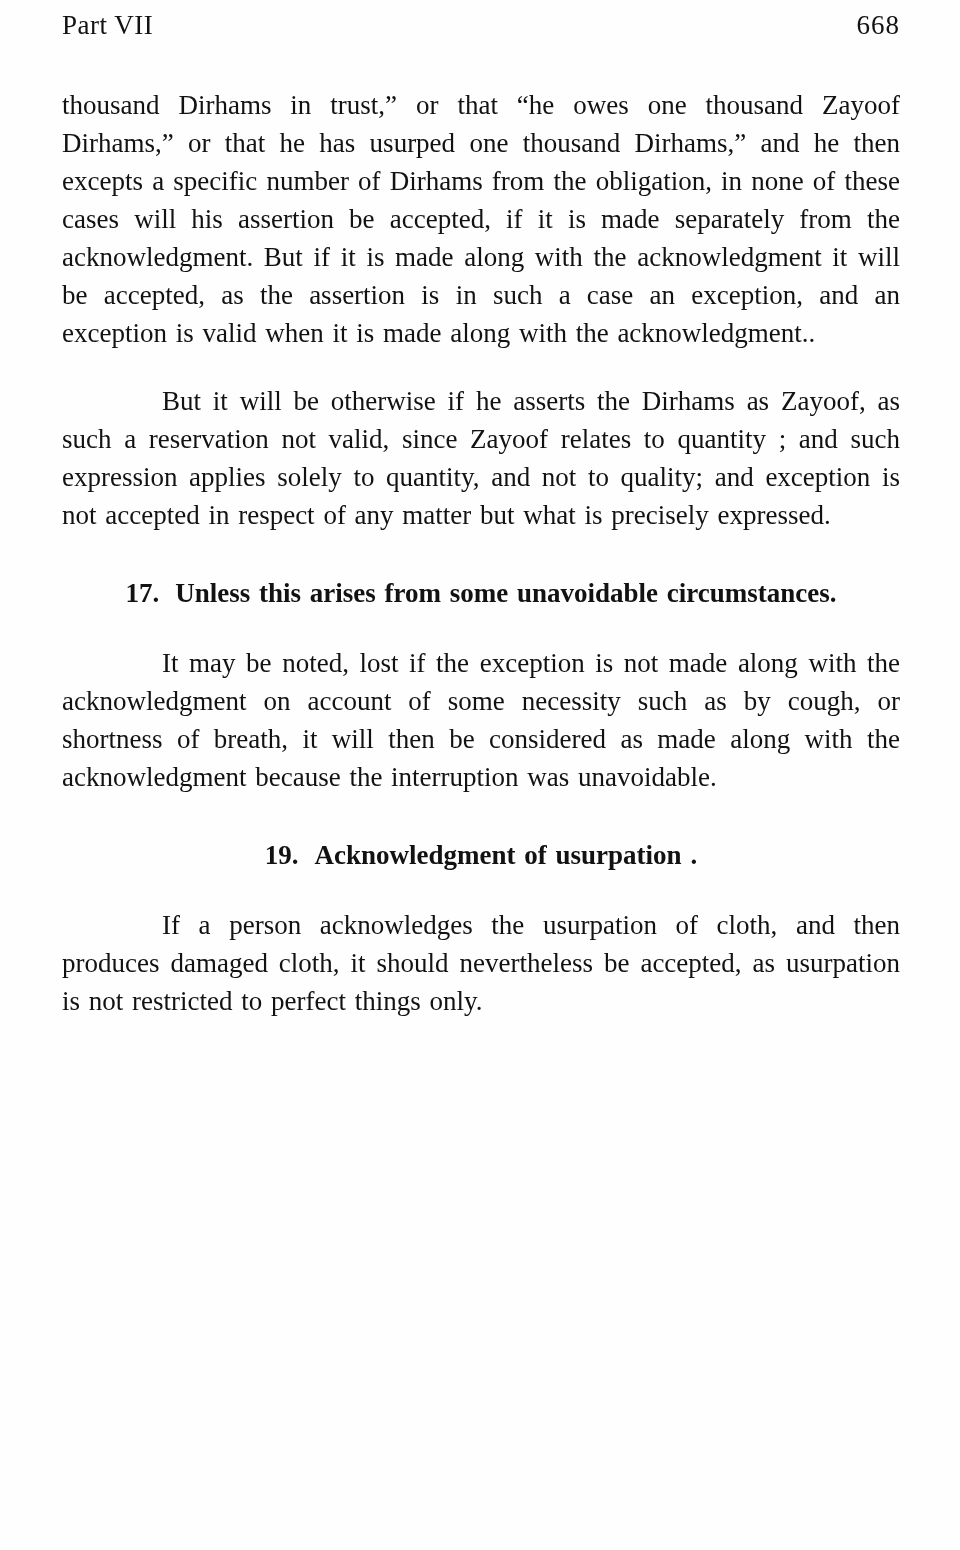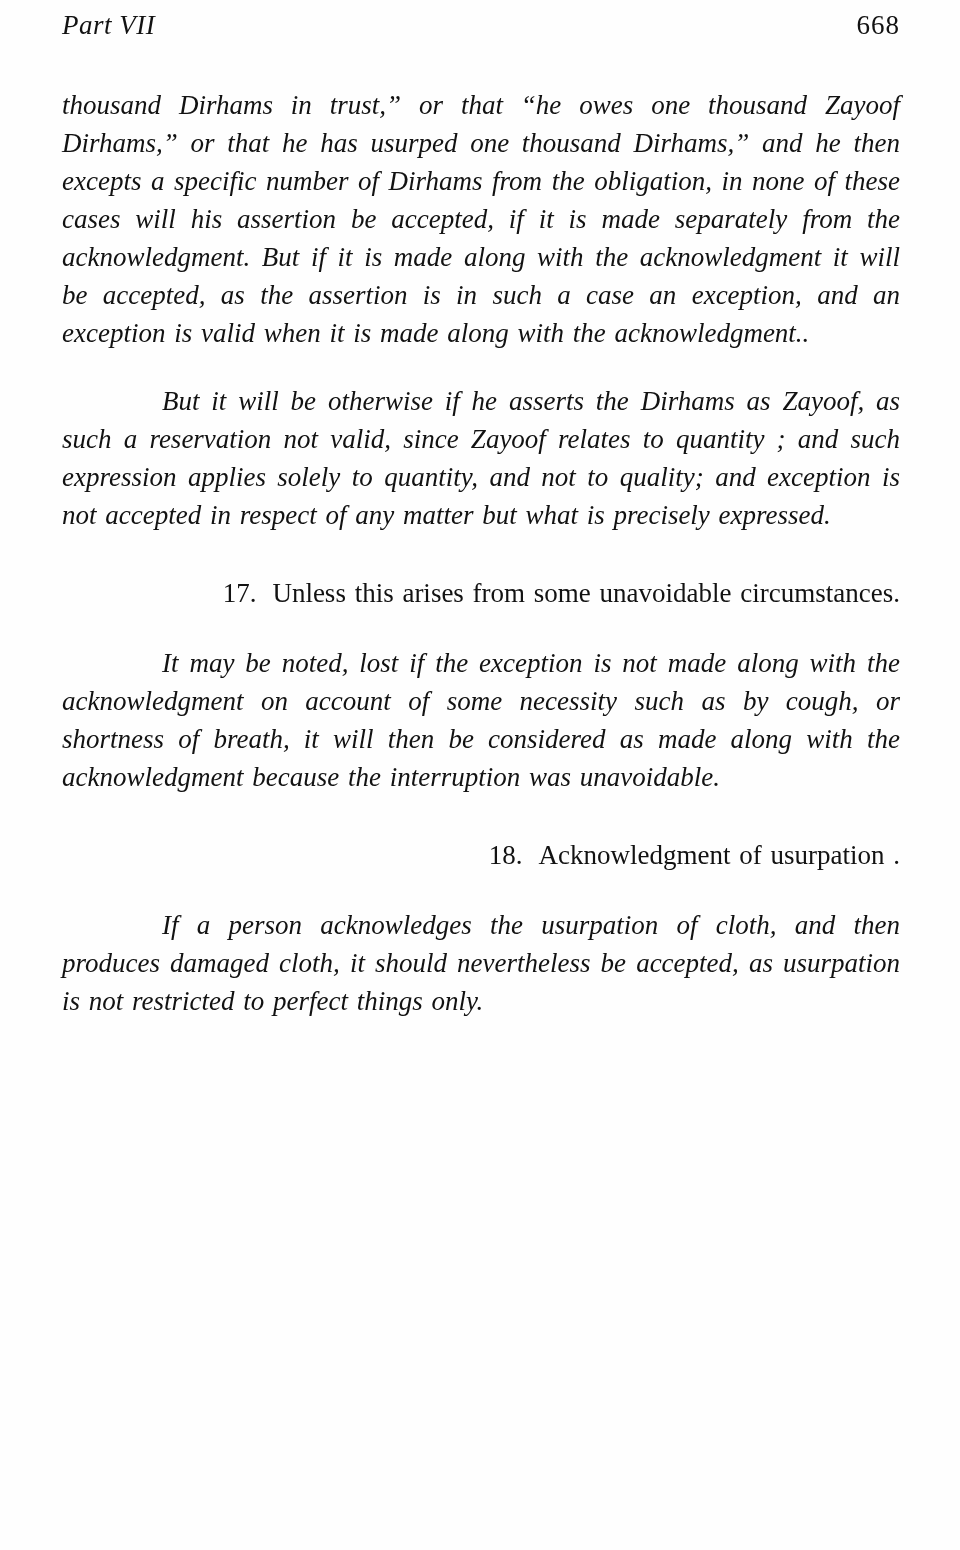--- a/index.html
+++ b/index.html
@@ -22,47 +22,45 @@
   .page-header {
     display: flex;
     justify-content: space-between;
     align-items: baseline;
     font-size: 27px;
     line-height: 34px;
     margin-bottom: 44px;
   }
   .page-header .part {
     letter-spacing: 0.5px;
-    font-style: italic;
   }
   .page-header .title {
     font-style: italic;
     letter-spacing: 0.3px;
   }
   .page-header .pagenum {
     letter-spacing: 1px;
   }
   .page-body {
     font-size: 27px;
     line-height: 38px;
     text-align: justify;
     word-spacing: 2px;
   }
   .para {
     margin: 2px 0 30px 0;
-    font-style: italic;
   }
   .indent-lg { text-indent: 100px; }
   .indent-md { text-indent: 73px; }
   .section-heading {
     font-size: 27px;
     line-height: 38px;
-    font-weight: normal;
+    font-weight: bold;
     margin: 40px 0 32px 0;
-    text-align: right;
+    text-align: center;
   }
   .section-heading .sec-num {
     padding-right: 16px;
   }
 </style>
 </head>
 <body>
 
 <div class="page">
 
@@ -74,21 +72,21 @@
   <main class="page-body">
 
     <p class="para">thousand Dirhams in trust,” or that “he owes one thousand Zayoof Dirhams,” or that he has usurped one thousand Dirhams,” and he then excepts a specific number of Dirhams from the obligation, in none of these cases will his assertion be accepted, if it is made separately from the acknowledgment. But if it is made along with the acknowledgment it will be accepted, as the assertion is in such a case an exception, and an exception is valid when it is made along with the acknowledgment..</p>
 
     <p class="para indent-lg">But it will be otherwise if he asserts the Dirhams as Zayoof, as such a reservation not valid, since Zayoof relates to quantity ; and such expression applies solely to quantity, and not to quality; and exception is not accepted in respect of any matter but what is precisely expressed.</p>
 
     <h2 class="section-heading"><span class="sec-num">17.</span><span class="sec-title">Unless this arises from some unavoidable circumstances.</span></h2>
 
     <p class="para indent-lg">It may be noted, lost if the exception is not made along with the acknowledgment on account of some necessity such as by cough, or shortness of breath, it will then be considered as made along with the acknowledgment because the interruption was unavoidable.</p>
 
-    <h2 class="section-heading"><span class="sec-num">18.</span><span class="sec-title">Acknowledgment of usurpation .</span></h2>
+    <h2 class="section-heading"><span class="sec-num">19.</span><span class="sec-title">Acknowledgment of usurpation .</span></h2>
 
     <p class="para indent-lg">If a person acknowledges the usurpation of cloth, and then produces damaged cloth, it should nevertheless be accepted, as usurpation is not restricted to perfect things only.</p>
 
 
 
   </main>
 
 </div>
 
 </body></html>

